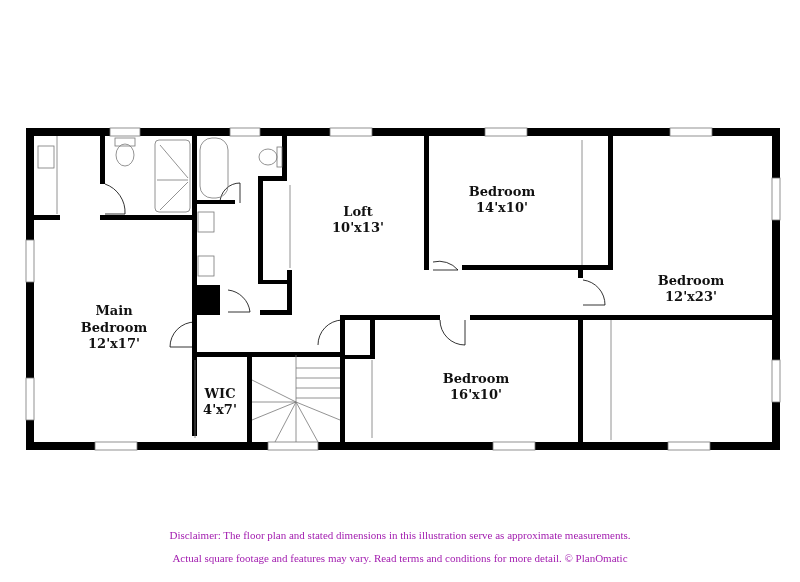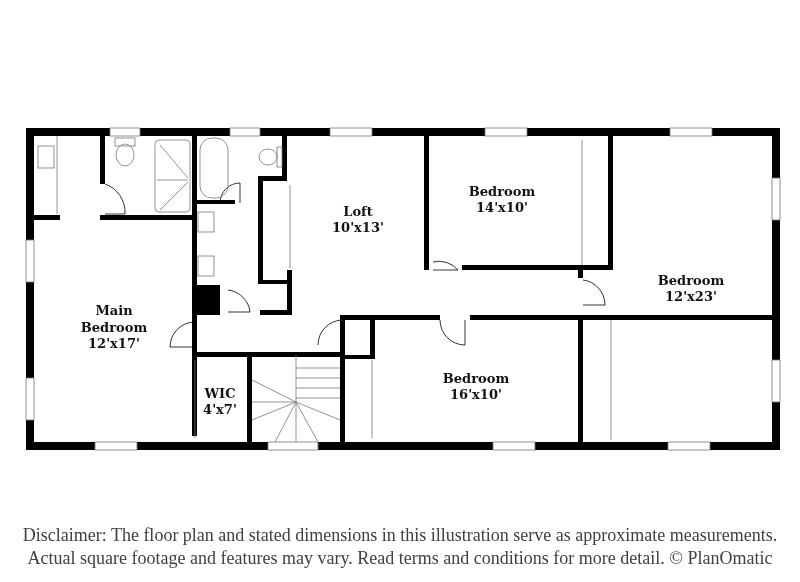--- a/index.html
+++ b/index.html
@@ -3,21 +3,21 @@
 <meta charset="utf-8">
 <style>
   html, body { margin: 0; padding: 0; background: #ffffff; }
   body { width: 800px; height: 582px; position: relative; overflow: hidden; font-family: "DejaVu Serif", "Liberation Serif", serif; }
   #plan { position: absolute; left: 0; top: 0; width: 800px; height: 582px; }
   .wall { fill: #000; }
   .thin { stroke: #000; stroke-width: 0.8; fill: none; }
   .grey { stroke: #777; stroke-width: 0.8; fill: none; }
   .win { fill: #fff; stroke: #777; stroke-width: 0.8; }
   .label { font-family: "DejaVu Serif", "Liberation Serif", serif; font-weight: bold; font-size: 13px; fill: #111; text-anchor: middle; }
-  .disclaimer { position: absolute; left: 0; width: 800px; text-align: center; font-family: "Liberation Serif", "DejaVu Serif", serif; font-size: 18px; color: #404040; line-height: 16px; }
+  .disclaimer { position: absolute; left: 0; width: 800px; text-align: center; font-family: "Liberation Serif", "DejaVu Serif", serif; font-size: 11px; color: #a21caf; line-height: 16px; }
 </style>
 </head>
 <body>
 
 <svg id="plan" viewBox="0 0 800 582" xmlns="http://www.w3.org/2000/svg">
 
   <g>
     <rect class="wall" x="26" y="128" width="754" height="8"></rect>
     <rect class="wall" x="26" y="442" width="754" height="8"></rect>
     <rect class="wall" x="26" y="128" width="8" height="322"></rect>

